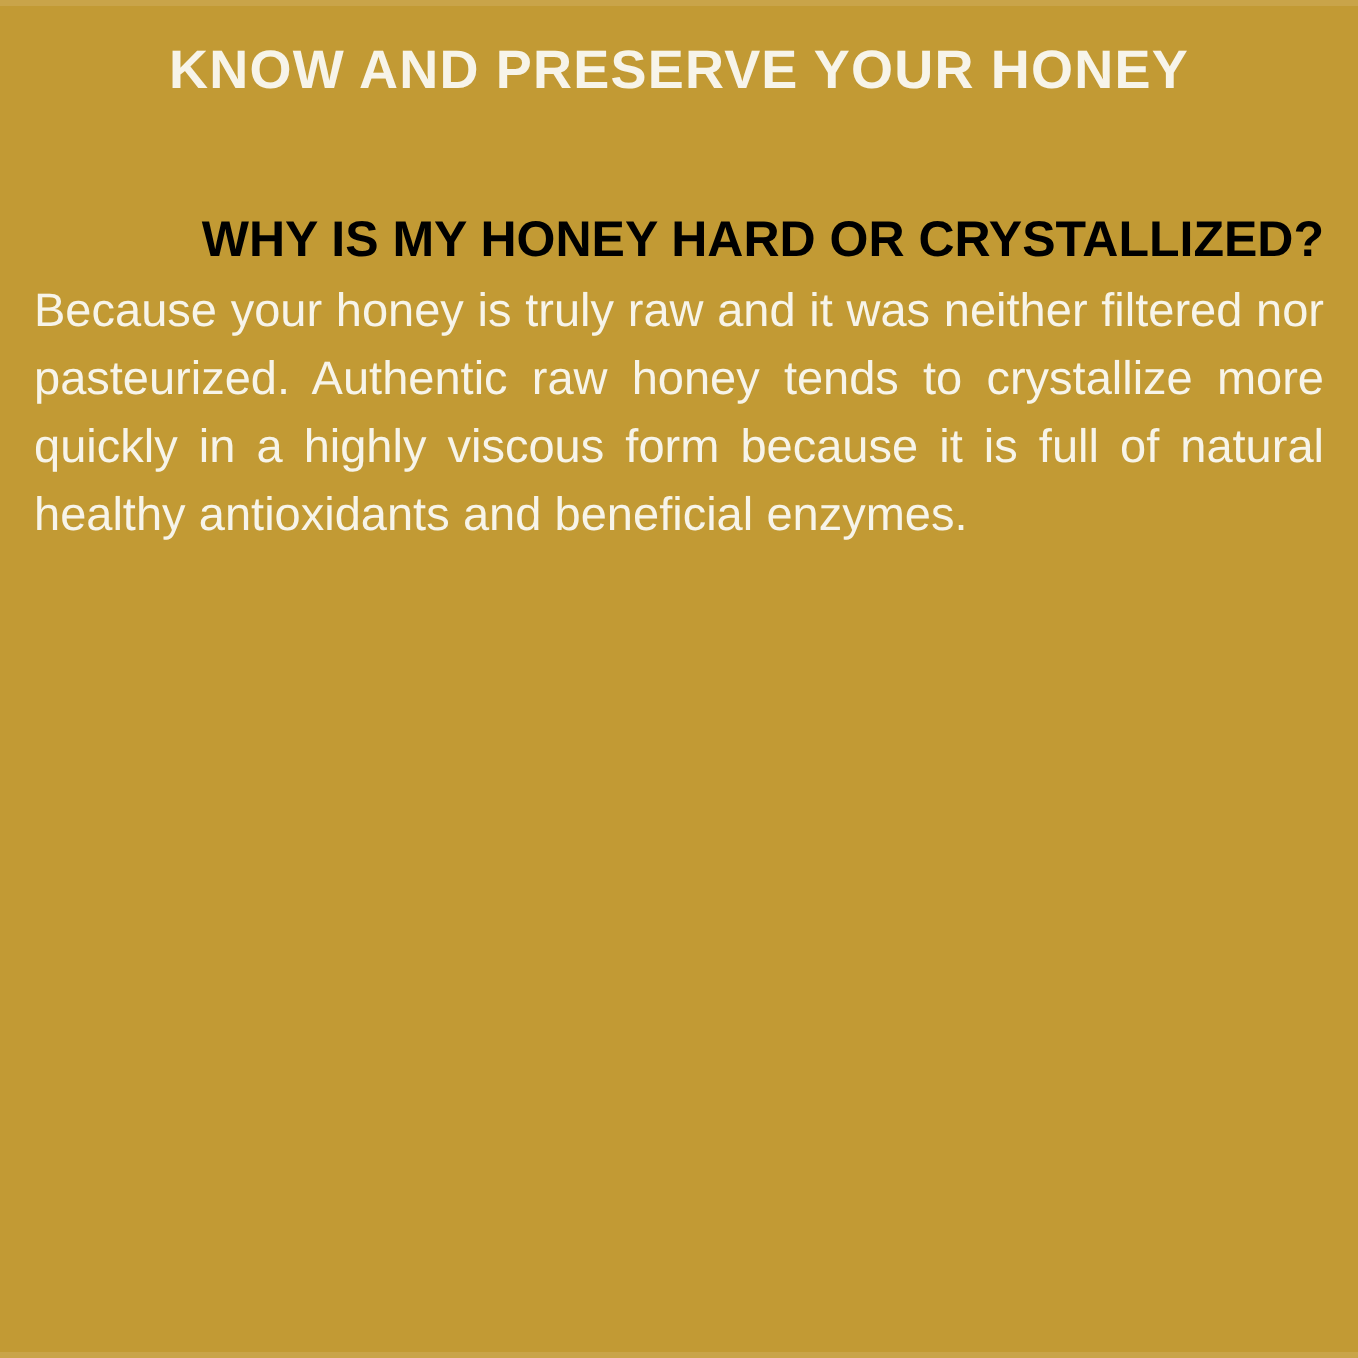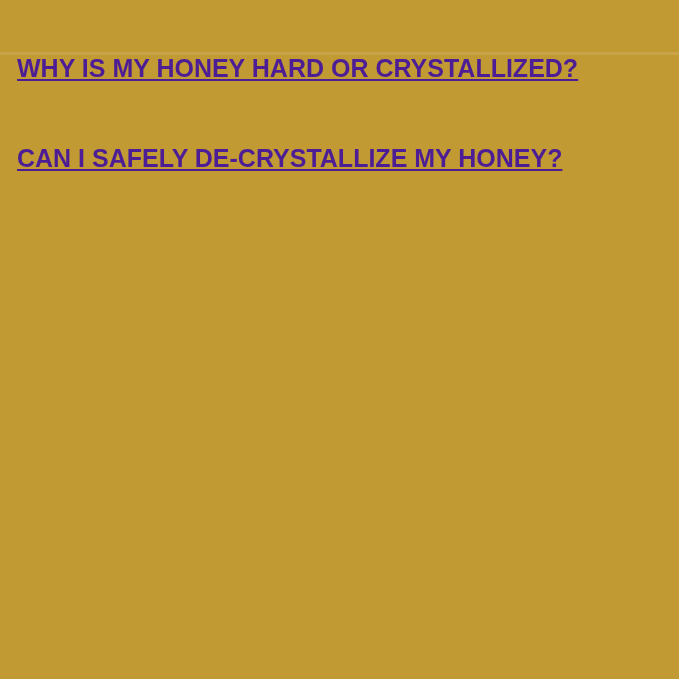--- a/index.html
+++ b/index.html
@@ -58,28 +58,27 @@
   }
 
   .faq-section {
     margin: 0;
   }
   .faq-section.first { margin-top: 52px; }
   .faq-section.second { margin-top: 58px; }
 
   .faq-question {
     margin: 0 0 2px 0;
-    text-align: left;
+    text-align: right;
     font-size: 25px;
     line-height: 32px;
     font-weight: bold;
     font-stretch: condensed;
     white-space: nowrap;
-    color: #4c1d95;
-    text-decoration: underline;
+    color: #000000;
   }
 
   .faq-answer {
     margin: 0;
     text-align: justify;
     text-align-last: left;
     font-size: 23.5px;
     line-height: 34px;
     font-weight: normal;
     color: #f7f4e9;
@@ -88,26 +87,27 @@
 </style>
 </head>
 <body>
 
 <div class="infographic">
 
   <div class="edge-band-top"></div>
 
   <div class="content">
 
+    <h1 class="doc-title">KNOW AND PRESERVE YOUR HONEY</h1>
 
     <section class="faq-section first">
       <h2 class="faq-question">WHY IS MY HONEY HARD OR CRYSTALLIZED?</h2>
+      <p class="faq-answer">Because your honey is truly raw and it was neither filtered nor pasteurized. Authentic raw honey tends to crystallize more quickly in a highly viscous form because it is full of natural healthy antioxidants and beneficial enzymes.</p>
     </section>
 
     <section class="faq-section second">
-      <h2 class="faq-question">CAN I SAFELY DE-CRYSTALLIZE MY HONEY?</h2>
     </section>
 
   </div>
 
   <div class="edge-band-bottom"></div>
 
 </div>
 
 </body></html>

